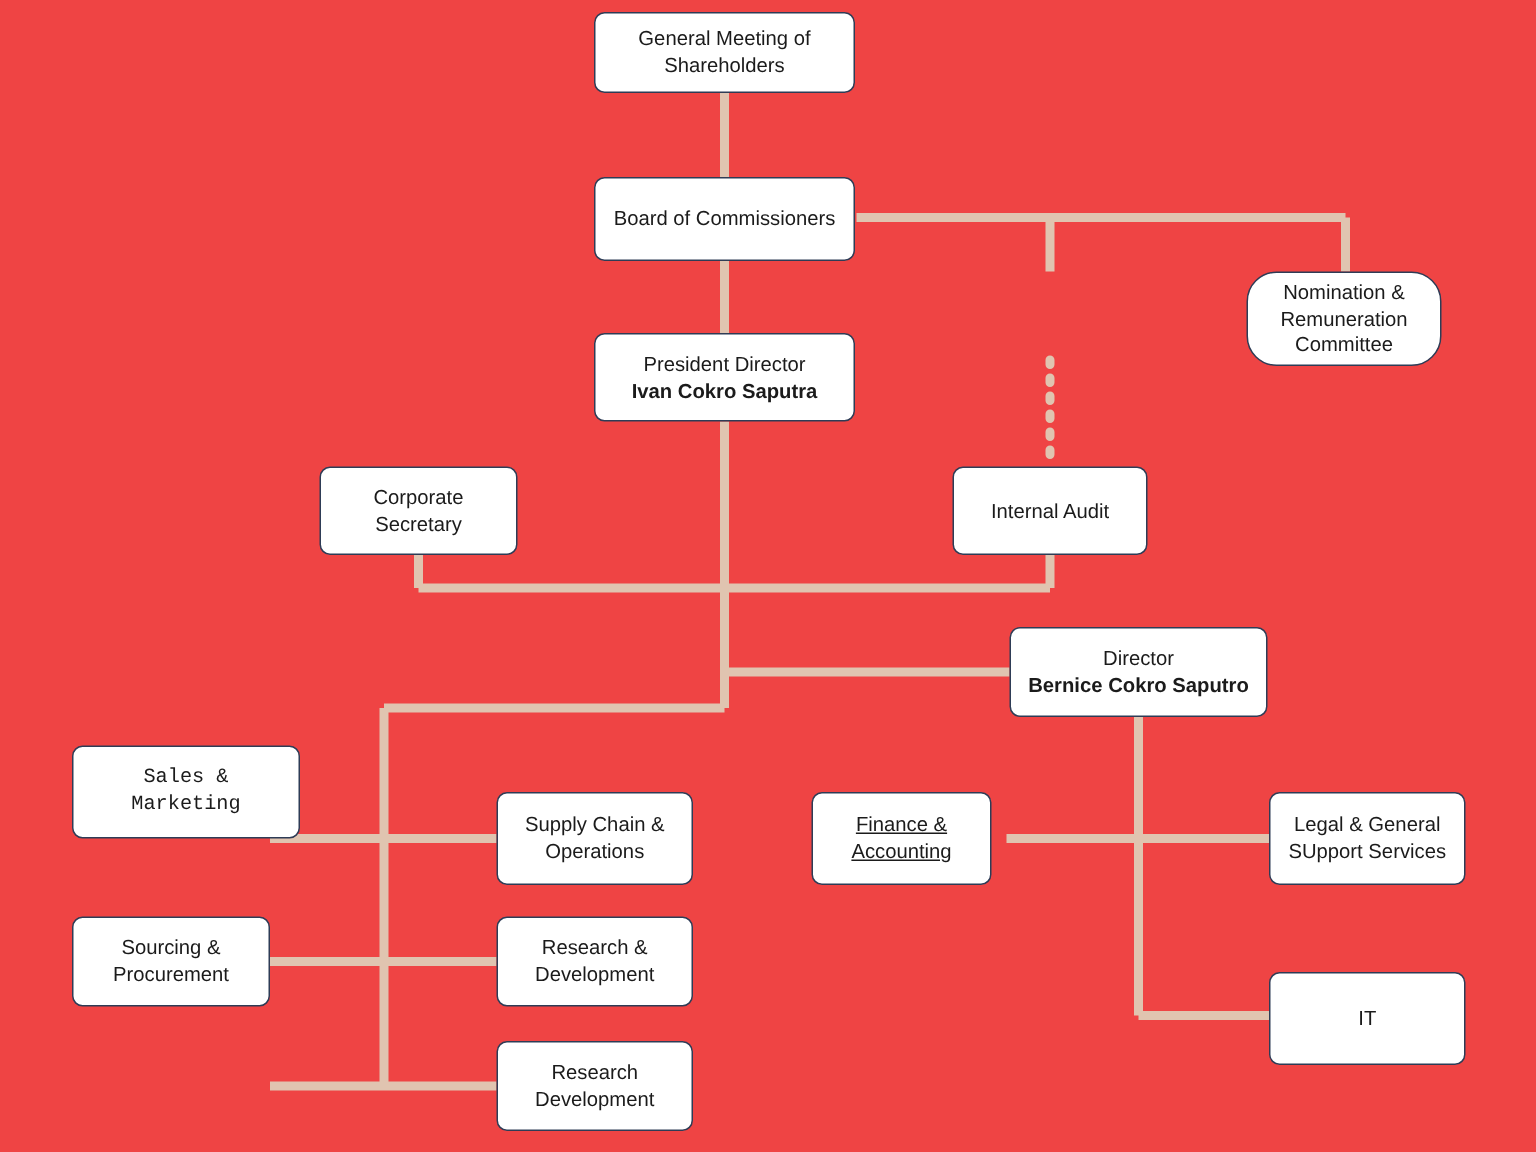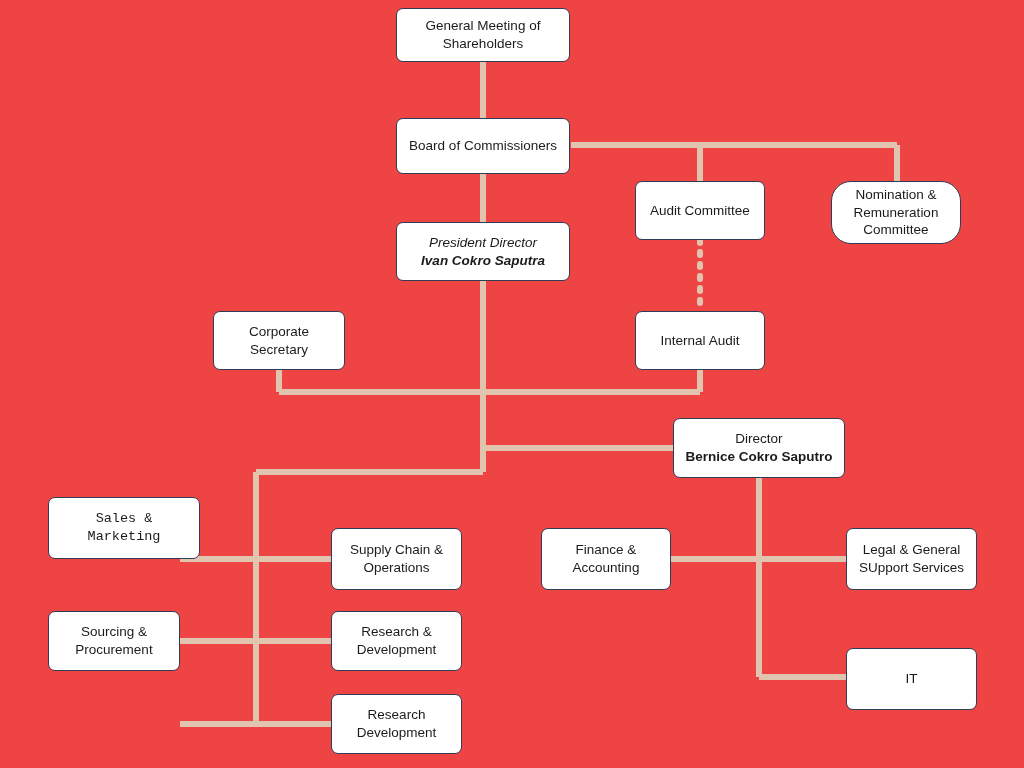--- a/index.html
+++ b/index.html
@@ -99,29 +99,26 @@
   </svg>
 
   <div class="node" style="left:396px; top:8px; width:174px; height:54px;">
     <span class="node-text">General Meeting of Shareholders</span>
   </div>
 
   <div class="node" style="left:396px; top:118px; width:174px; height:56px;justify-content:center;">
     <span class="node-text">Board of Commissioners</span>
   </div>
 
-  <div class="node" style="left:635px; top:181px; width:130px; height:59px;">
-    <span class="node-text">Audit Committee</span>
-  </div>
 
   <div class="node" style="left:831px; top:181px; width:130px; height:63px;border-radius:20px;">
     <span class="node-text">Nomination &amp; Remuneration Committee</span>
   </div>
 
-  <div class="node" style="left:396px; top:222px; width:174px; height:59px;font-style:italic;">
+  <div class="node" style="left:396px; top:222px; width:174px; height:59px;">
     <span class="node-text">
       <span class="node-title">President Director</span>
       <span class="node-person">Ivan Cokro Saputra</span>
     </span>
   </div>
 
   <div class="node" style="left:213px; top:311px; width:132px; height:59px;">
     <span class="node-text">Corporate Secretary</span>
   </div>
 
@@ -150,21 +147,21 @@
   </div>
 
   <div class="node" style="left:331px; top:611px; width:131px; height:60px;">
     <span class="node-text">Research &amp; Development</span>
   </div>
 
   <div class="node" style="left:331px; top:694px; width:131px; height:60px;">
     <span class="node-text">Research Development</span>
   </div>
 
-  <div class="node" style="left:541px; top:528px; width:130px; height:62px;">
+  <div class="node" style="left:541px; top:528px; width:120px; height:62px;text-decoration:underline;">
     <span class="node-text">Finance &amp; Accounting</span>
   </div>
 
   <div class="node" style="left:846px; top:528px; width:131px; height:62px;">
     <span class="node-text">Legal &amp; General SUpport Services</span>
   </div>
 
   <div class="node" style="left:846px; top:648px; width:131px; height:62px;">
     <span class="node-text">IT</span>
   </div>

